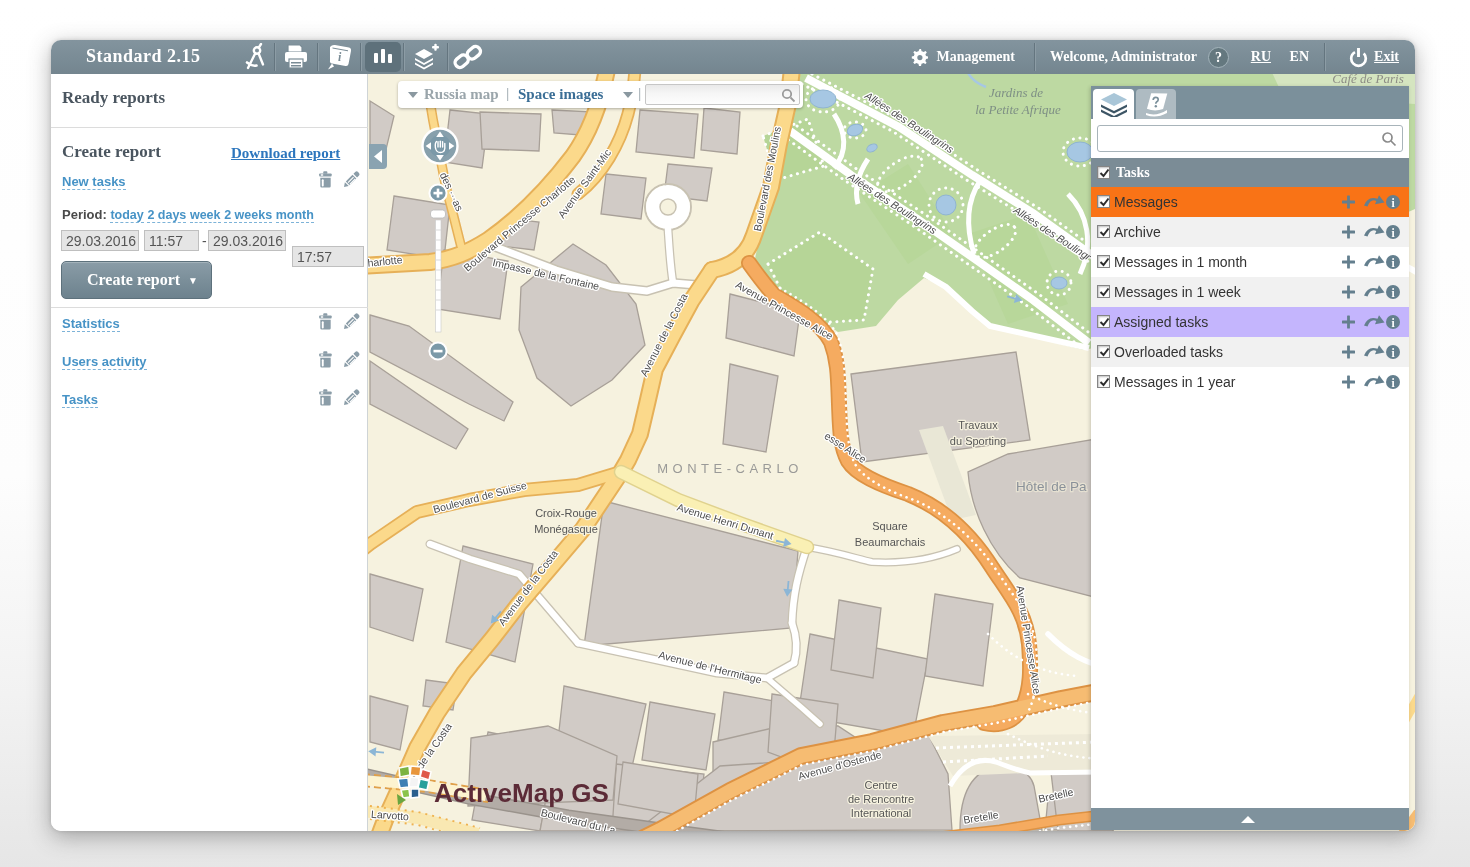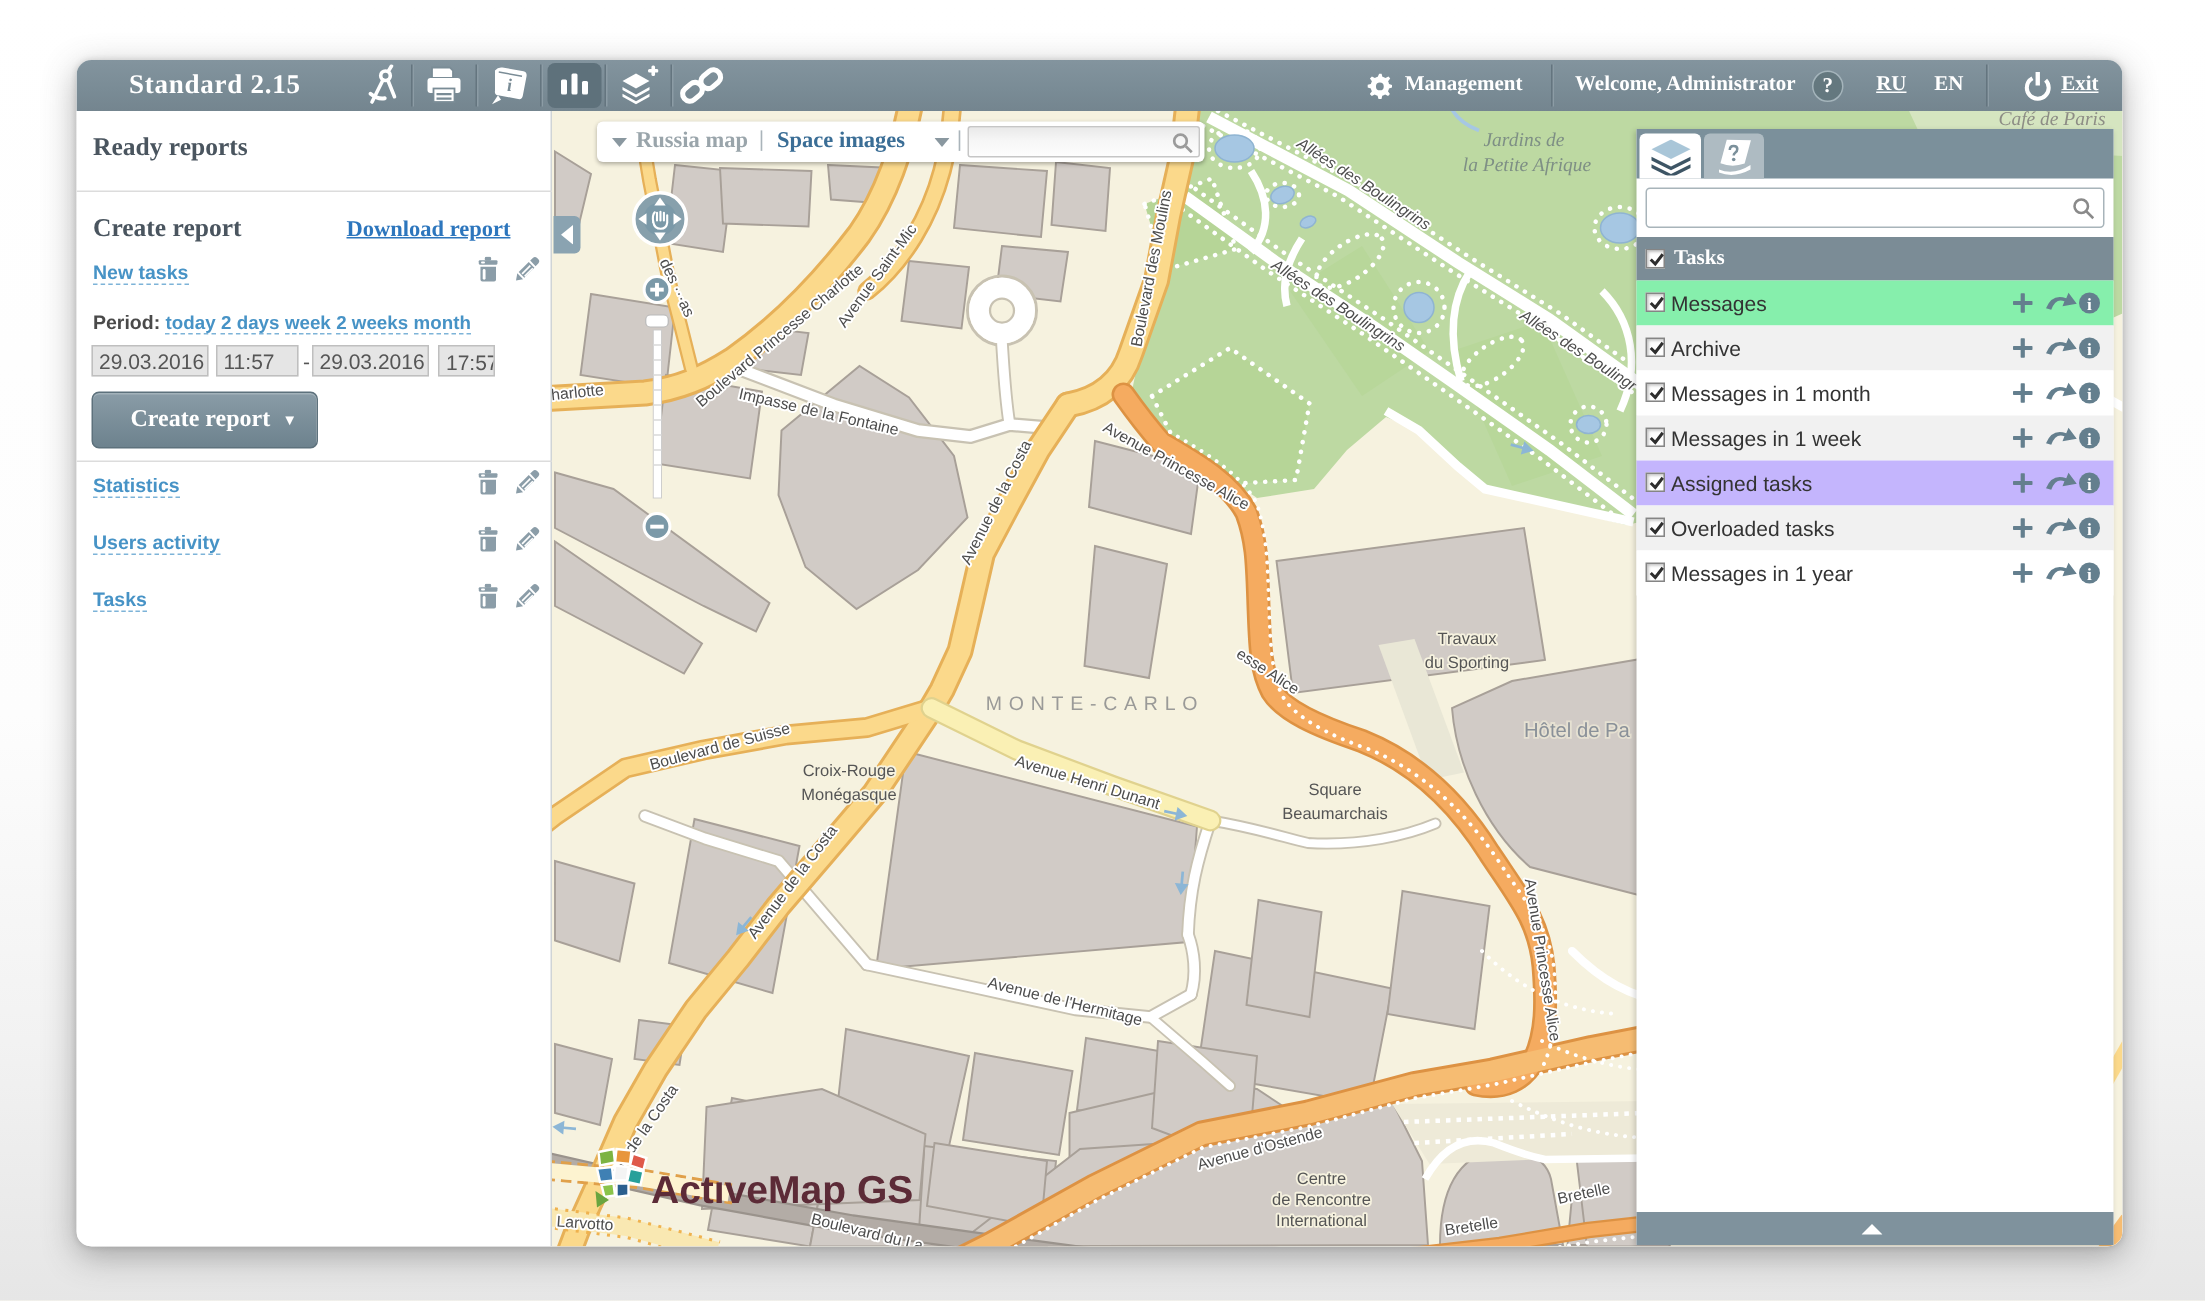--- a/index.html
+++ b/index.html
@@ -169,21 +169,21 @@
           <path d="M5.6,12.3 L11.4,6.5" stroke="#fff" stroke-width="1.2" fill="none"></path>
           <path d="M7.4,14.1 L13.2,8.3" stroke="#fff" stroke-width="1.2" fill="none"></path>
           <path d="M11.3,2.9 L13.2,1 Q14.7,-0.4 16.2,1.1 L17.1,2 Q18.4,3.5 17,4.9 L15.1,6.8 Z"></path>
         </g>
     </svg>
     <div style="position:absolute;left:11px;top:133px;font:bold 13px 'Liberation Sans',sans-serif;color:#4a4a4a">Period: <a class="blink psm" href="#">today</a> <a class="blink psm" href="#">2 days</a> <a class="blink psm" href="#">week</a> <a class="blink psm" href="#">2 weeks</a> <a class="blink psm" href="#">month</a></div>
     <input class="inp" style="left: 10px; top: 156px; width: 78px;" value="29.03.2016">
     <input class="inp" style="left: 93px; top: 156px; width: 55px;" value="11:57">
     <div style="position:absolute;left:151px;top:159px;color:#555;font-size:14px">-</div>
     <input class="inp" style="left: 157px; top: 156px; width: 78px;" value="29.03.2016">
-    <input class="inp" style="left: 241px; top: 156px; width: 38px;" value="17:57">
+    <input class="inp" style="left: 241px; top: 172px; width: 72px;" value="17:57">
     <button class="cr-btn">
         <span style="position:absolute;left:25px;top:9px">Create report</span>
         <span style="position:absolute;right:13px;top:13px;font-size:10px">▼</span>
       </button>
     <hr class="lp-hr" style="position:absolute;left:0;top:233px;width:317px">
     <a class="blink rowlink" style="top:242px" href="#">Statistics</a>
     <svg class="icpair" style="left:265px;top:239px" width="46" height="18" viewBox="0 0 46 18">
         <g fill="#8b9da8">
           <rect x="6.3" y="0.2" width="4.4" height="2.8" rx="1"></rect>
           <rect x="2" y="2.6" width="13.2" height="3.2" rx="0.8"></rect>
@@ -585,21 +585,21 @@
               <line x1="10" y1="10" x2="14.5" y2="14.5"></line>
             </g>
           </svg>
     </div>
     <div class="rp-head">
       <div class="cbx" style="left:6px;top:8px"><svg width="13" height="13" viewBox="0 0 13 13">
               <path d="M2.5,6 L5.5,9 L10.5,2.5" stroke="#2e2e2e" stroke-width="2" fill="none"></path>
             </svg></div>
       <span style="position:absolute;left:25px;top:7px">Tasks</span>
     </div>
-    <div class="rp-row" style="top:101px;background:#86efac">
+    <div class="rp-row" style="top:101px;background:#f97316">
           <div class="cbx" style="left:6px;top:8px"><svg width="13" height="13" viewBox="0 0 13 13">
               <path d="M2.5,6 L5.5,9 L10.5,2.5" stroke="#2e2e2e" stroke-width="2" fill="none"></path>
             </svg></div>
           <span class="lbl">Messages</span>
           <svg class="ric" width="64" height="20" viewBox="0 0 64 20">
             <g fill="#647f8e">
               <rect x="3" y="8.6" width="13" height="2.8" rx="0.5"></rect>
               <rect x="8.1" y="3.5" width="2.8" height="13" rx="0.5"></rect>
               <path d="M25,13.5 Q29,3.5 38.5,6.8 L40,3.2 L45.5,10.5 L36,12.2 L37.3,8.9 Q31.5,6.5 28.5,14.5 Z"></path>
               <circle cx="54" cy="10" r="7"></circle>

